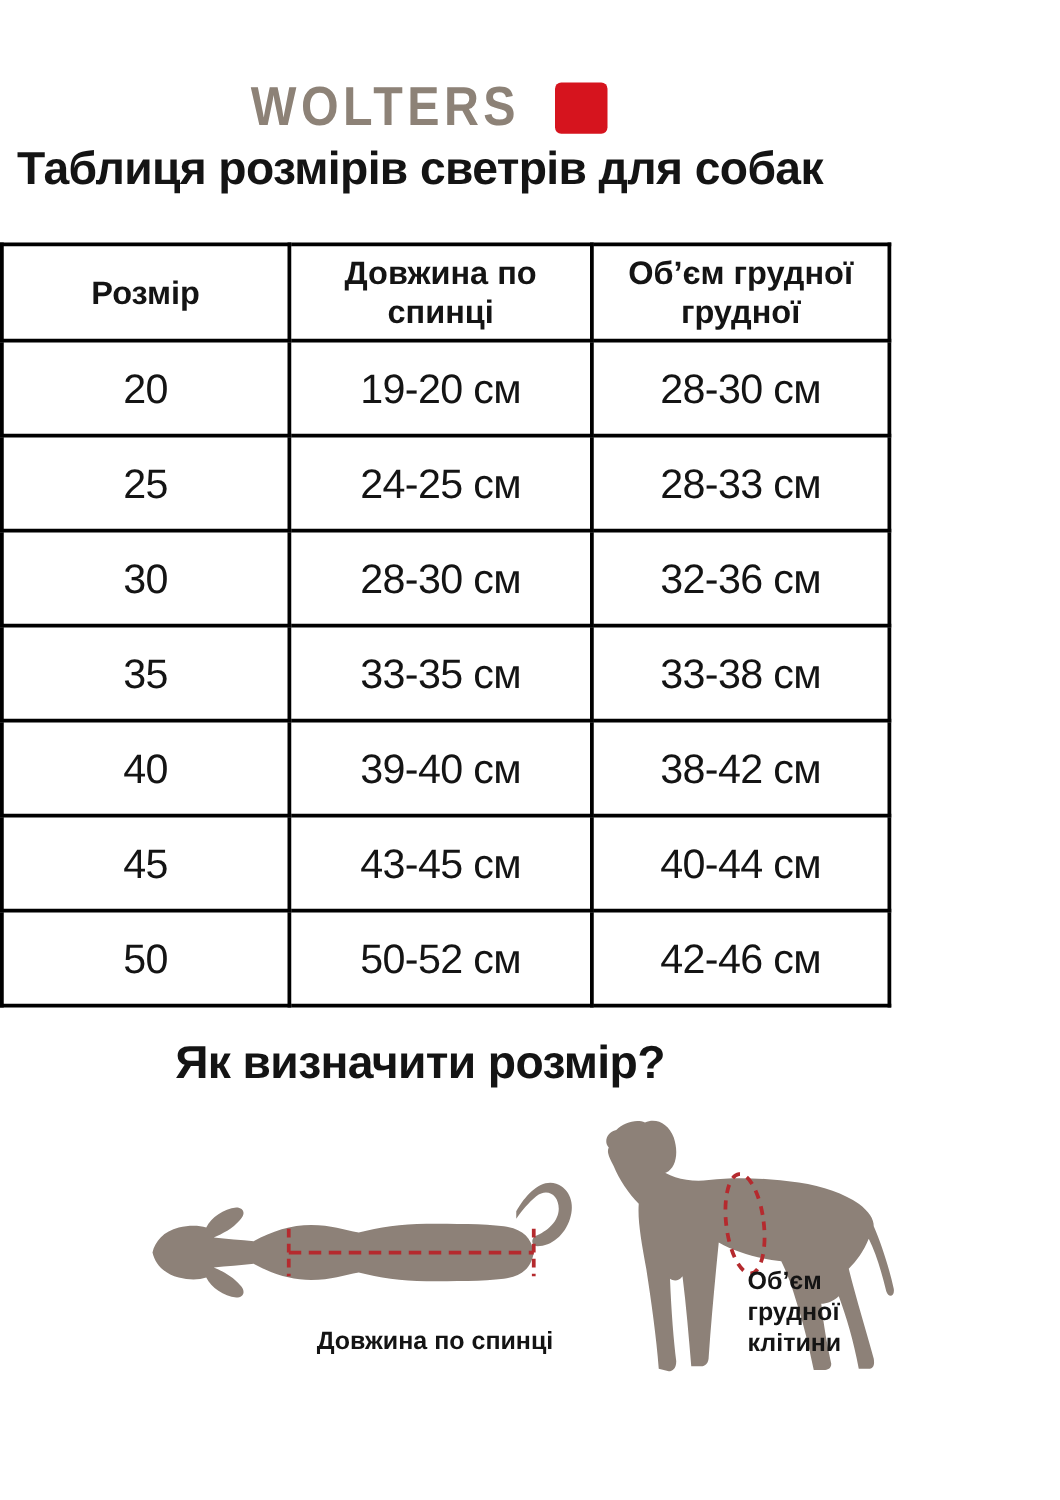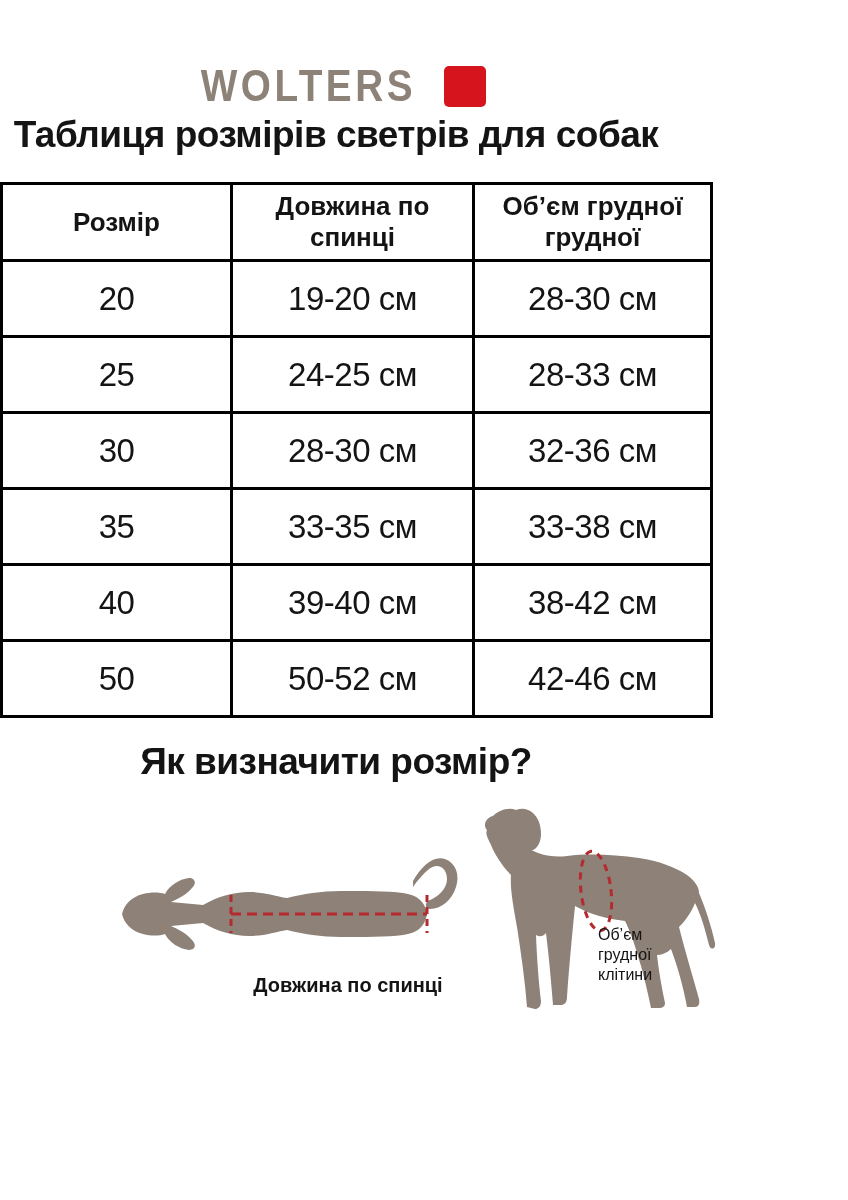--- a/index.html
+++ b/index.html
@@ -18,37 +18,37 @@
   .logo-row{display:flex;justify-content:center;align-items:center;padding-top:60px;height:112px;}
   .logo-text{display:inline-block;font-size:44px;font-weight:bold;letter-spacing:4px;
     color:var(--logo-gray);transform:scaleX(.88);transform-origin:center;line-height:1;}
   .logo-square{width:42px;height:41px;background:var(--brand-red);border-radius:5px;margin-left:14px;}
 
   
   .page-title{margin:2px 10px 0;text-align:center;font-size:37px;font-weight:bold;
     color:var(--text-black);letter-spacing:-0.5px;}
 
   
-  table.size-table{width:710px;margin:26px auto 0;border-collapse:collapse;table-layout:fixed;}
+  table.size-table{width:710px;margin:38px auto 0;border-collapse:collapse;table-layout:fixed;}
   table.size-table th,table.size-table td{border:3px solid #000;text-align:center;
     vertical-align:middle;color:var(--text-black);}
   table.size-table th{height:77px;font-size:26px;font-weight:bold;line-height:1.18;padding:0 24px;}
   table.size-table td{height:76px;font-size:33px;font-weight:normal;letter-spacing:-0.5px;text-align:center;}
   col.c1{width:230px;} col.c2{width:242px;} col.c3{width:238px;}
 
   
   .howto-heading{margin:23px 0 0;text-align:center;font-size:37px;font-weight:bold;
     color:var(--text-black);letter-spacing:-0.5px;}
 
   
   .diagram{position:relative;height:262px;margin-top:4px;}
   .svg-abs{position:absolute;}
   .back-length-label{position:absolute;left:188px;top:187px;width:320px;text-align:center;
     font-size:20px;font-weight:bold;color:var(--text-black);}
-  .chest-label{position:absolute;left:598px;top:138px;font-size:16px;font-weight:normal;
+  .chest-label{position:absolute;left:598px;top:138px;font-size:20px;font-weight:bold;
     line-height:1.25;color:var(--text-black);z-index:2;}
   .chest-label span{display:block;}
 </style>
 </head>
 <body>
 
 <div class="page">
 
   <div class="logo-row">
     <span class="logo-text">WOLTERS</span>
@@ -88,20 +88,25 @@
       </tr>
       <tr>
         <td>35</td>
         <td>33-35 см</td>
         <td>33-38 см</td>
       </tr>
       <tr>
         <td>40</td>
         <td>39-40 см</td>
         <td>38-42 см</td>
+      </tr>
+      <tr>
+        <td>45</td>
+        <td>43-45 см</td>
+        <td>40-44 см</td>
       </tr>
       <tr>
         <td>50</td>
         <td>50-52 см</td>
         <td>42-46 см</td>
       </tr>
     </tbody>
   </table>
 
   <h2 class="howto-heading">Як визначити розмір?</h2>

